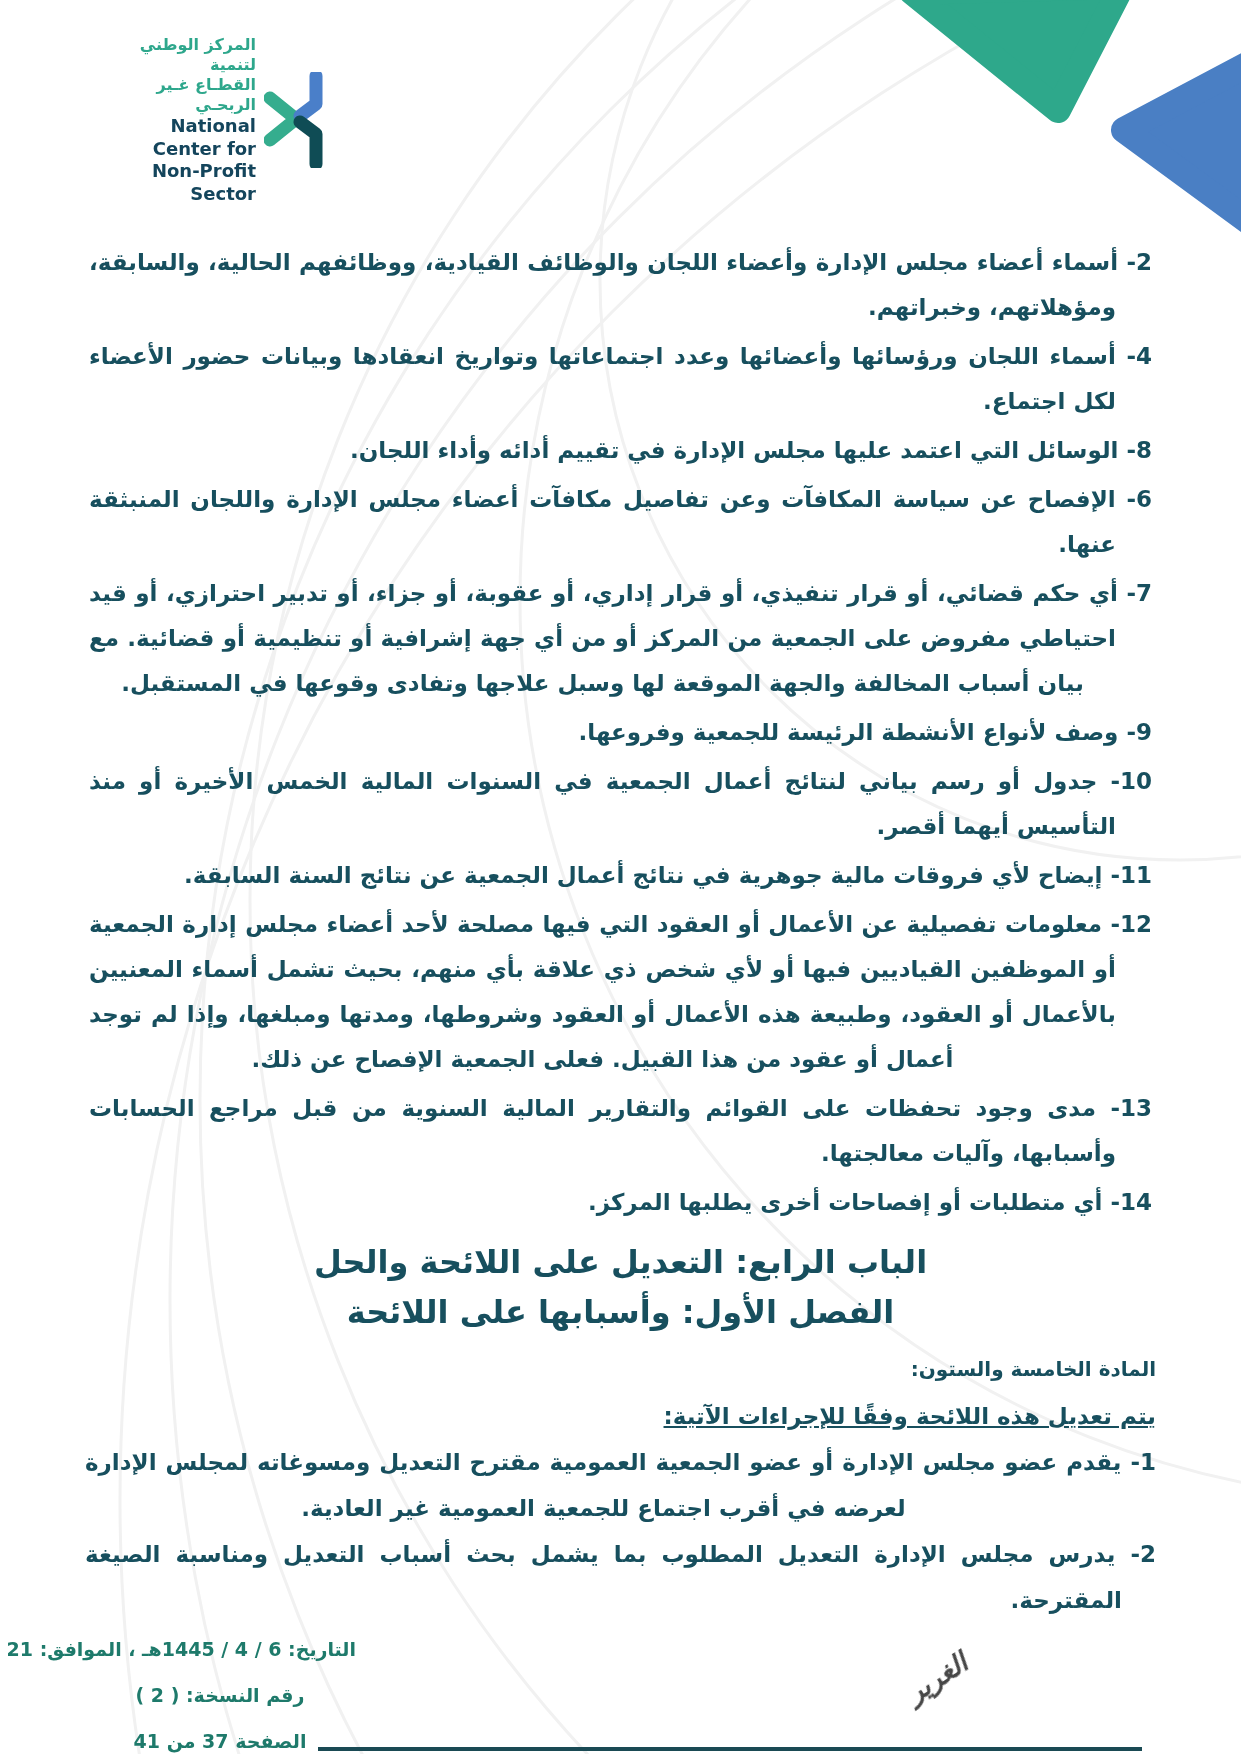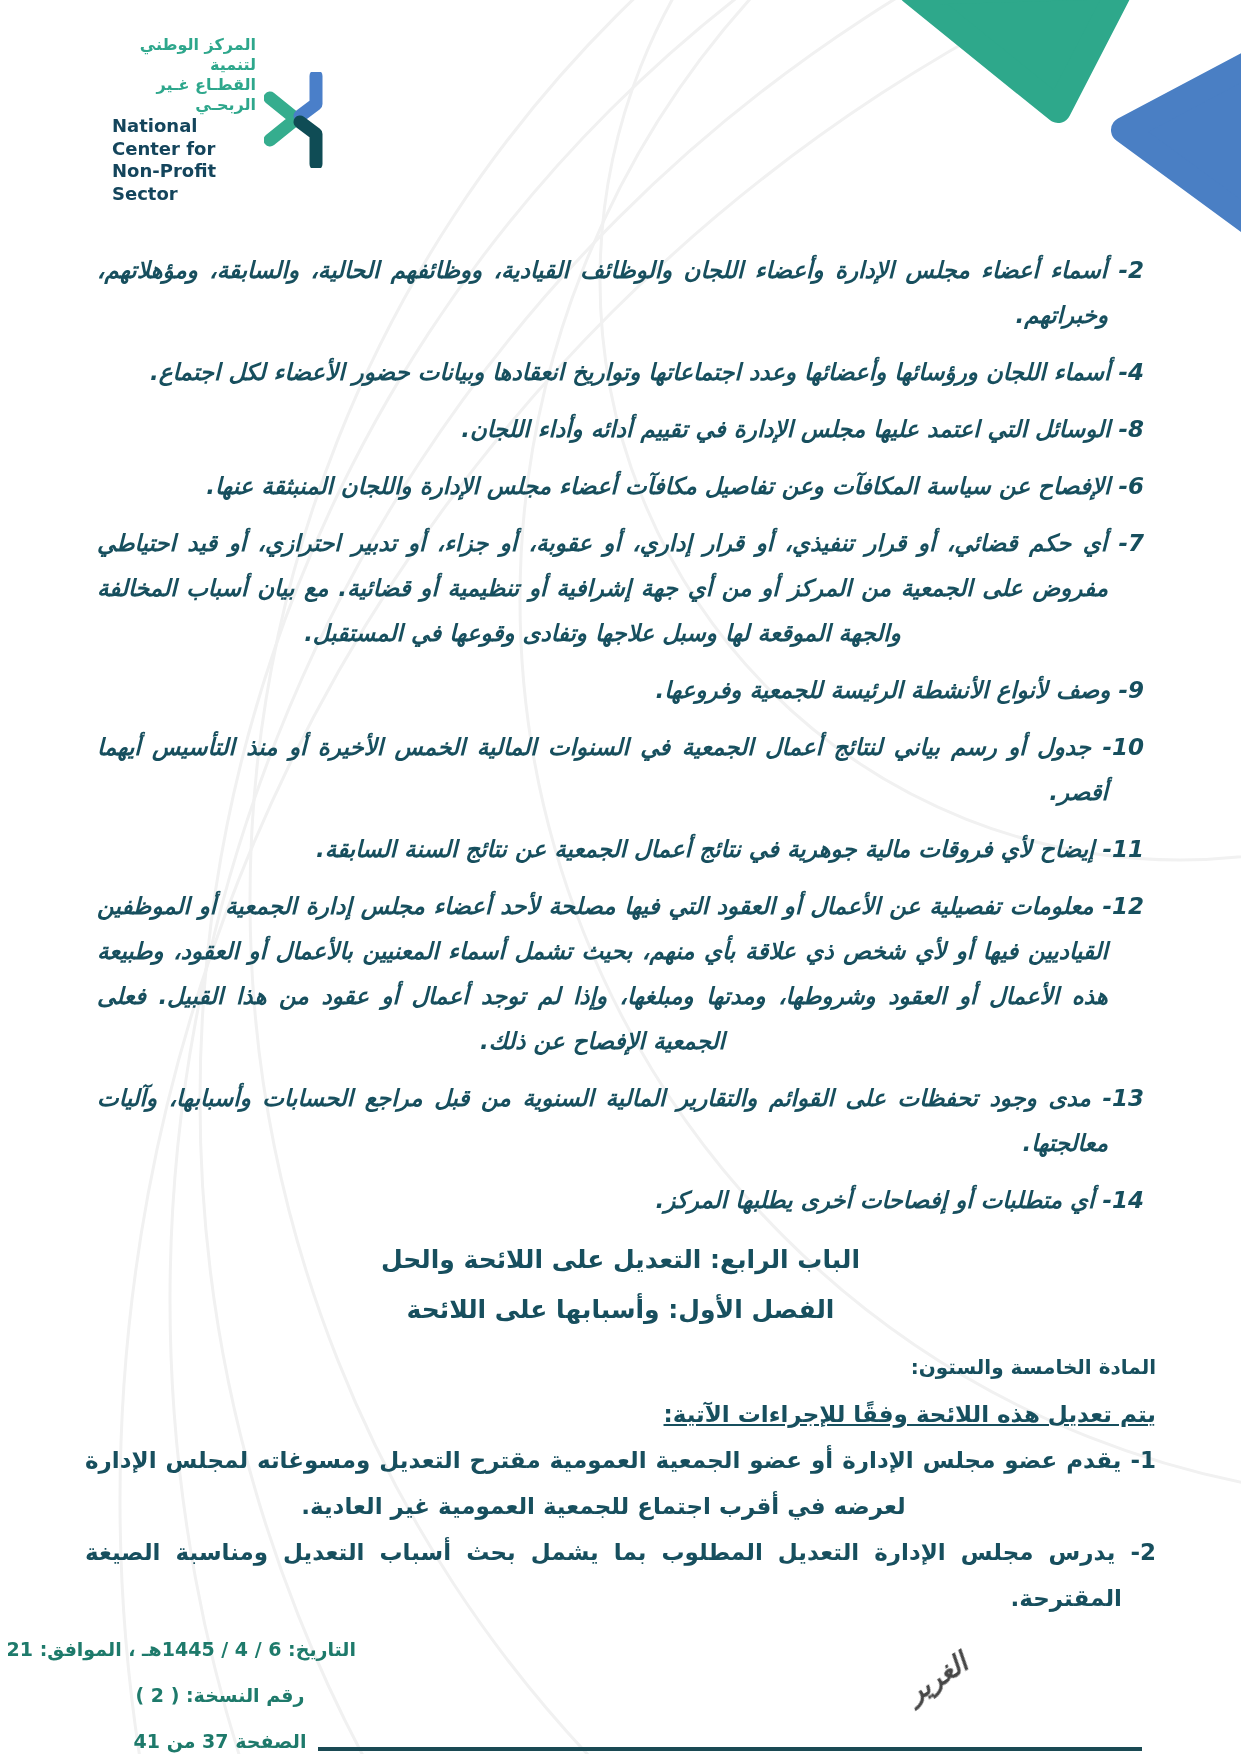--- a/index.html
+++ b/index.html
@@ -13,47 +13,46 @@
   .page{position:absolute;inset:0;overflow:hidden;}
 
   
   .decor-svg{position:absolute;top:0;left:0;pointer-events:none;z-index:0;}
 
   
   .logo{
     position:absolute;top:70px;left:84px;width:250px;height:100px;
     display:flex;flex-direction:row;align-items:center;z-index:2;
   }
-  .logo-text{width:170px;line-height:1.25;margin-left:28px;}
+  .logo-text{width:170px;text-align:right;line-height:1.25;margin-left:28px;}
   .logo-ar{color:#2ea78c;font-weight:bold;font-size:16px;direction:rtl;}
   .logo-en{color:#14455c;font-weight:bold;font-size:18px;letter-spacing:0px;}
   .logo-mark{width:70px;height:96px;margin-left:8px;}
 
   
   .content{
     position:absolute;top:236px;right:85px;left:85px;z-index:1;
     direction:rtl;
     color:#174f5e;
     font-size:23px;
     font-weight:bold;
   }
   p.item{
-    margin:12px;
+    margin:4px;
     line-height:45px;
     text-align:justify;
     text-align-last:right;
     padding-right:36px;
     text-indent:-36px;
-    font-style:italic;
   }
   p.item.last-center{text-align-last:center;}
   h2.sec{
     margin:12px 0 0 0;
     line-height:50px;
-    font-size:25px;
+    font-size:32px;
     text-align:center;
     font-weight:bold;
   }
   h2.sec.second{margin-top:0;}
   h3.article-title{
     margin:8px 0 0 0;
     line-height:48px;
     font-size:20px;
     text-align:right;
     font-weight:bold;

